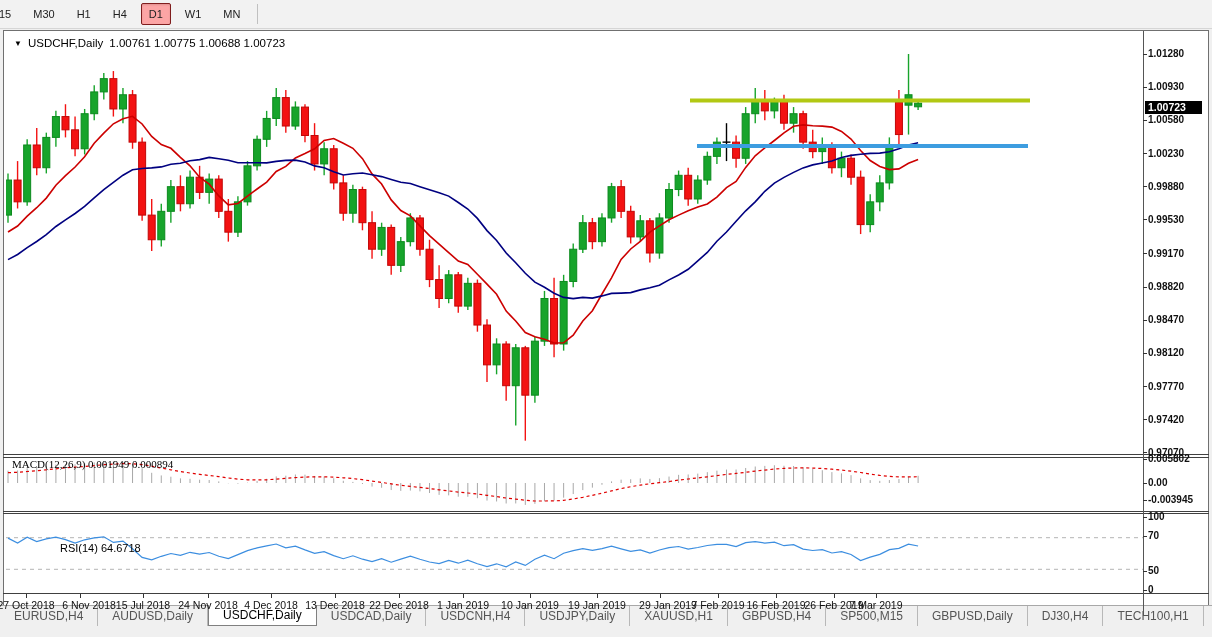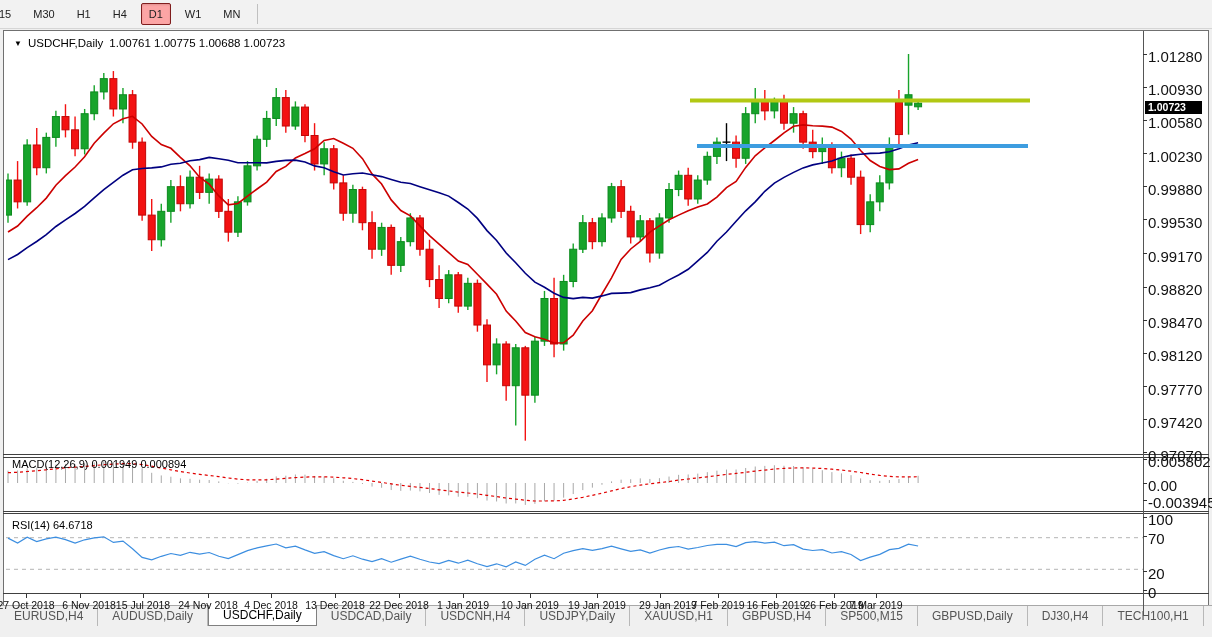--- a/index.html
+++ b/index.html
@@ -15,21 +15,21 @@
   .tb-sep{width:1px;height:20px;background:#c0c0c0;margin:0 6px;}
   
   #chartwin{position:absolute;left:3px;top:30px;width:1206px;height:586px;background:#ffffff;
     border:1px solid #707070;box-sizing:border-box;}
   .panel-divider{position:absolute;left:3px;width:1206px;height:1px;background:#404040;z-index:6;}
   #axis-vline{position:absolute;left:1143px;top:31px;width:1px;height:584px;background:#555;z-index:6;}
   
   #chart-title{position:absolute;left:14px;top:37px;font-size:11.5px;color:#000;z-index:7;display:flex;gap:6px;align-items:center;}
   #chart-title .tri{font-size:8px;position:relative;top:0px;}
   
-  .p-label{position:absolute;left:1148px;font-size:15px;font-weight:normal;color:#111;z-index:7;white-space:nowrap;}
+  .p-label{position:absolute;left:1148px;font-size:10px;font-weight:bold;color:#111;z-index:7;white-space:nowrap;}
   .p-tick{position:absolute;left:1143px;width:4px;height:1px;background:#333;z-index:7;}
   #price-tag{position:absolute;left:1145px;width:54px;height:13px;background:#000;color:#fff;
     font-size:10.5px;font-weight:bold;text-align:left;padding:0 0 0 3px;line-height:13px;z-index:8;}
   .ind-label{position:absolute;left:12px;font-size:11px;color:#000;z-index:7;white-space:nowrap;}
   .d-label{position:absolute;top:599px;transform:translateX(-50%);font-size:10.5px;color:#111;z-index:7;white-space:nowrap;}
   .d-tick{position:absolute;top:594px;width:1px;height:4px;background:#333;z-index:7;}
   
   #main-svg,#macd-svg,#rsi-svg{position:absolute;z-index:5;}
   
   #tabbar{position:absolute;left:0;top:605px;width:1212px;height:20px;background:#f0f0f0;
@@ -55,22 +55,22 @@
     </div>
 
   <div id="chartwin"></div>
 
   <div id="chart-title">
     <span class="tri">▼</span>
     <span>USDCHF,Daily</span>
     <span>1.00761 1.00775 1.00688 1.00723</span>
   </div>
 
-  <div class="ind-label" style="top:458px;">MACD(12,26,9) 0.001949 0.000894</div>
-  <div class="ind-label" style="top:519px;">RSI(14) 64.6718</div>
+  <div class="ind-label" style="top:458px;font-family:Liberation Serif, serif;">MACD(12,26,9) 0.001949 0.000894</div>
+  <div class="ind-label" style="top:542px;margin-left:48px;">RSI(14) 64.6718</div>
 
   <div class="panel-divider" style="top:454px;"></div>
   <div class="panel-divider" style="top:457px;"></div>
   <div class="panel-divider" style="top:511px;"></div>
   <div class="panel-divider" style="top:513px;"></div>
   <div class="panel-divider" style="top:593px;"></div>
   <div id="axis-vline"></div>
 
   <div id="price-tag" style="top: 100.787px;">1.00723</div>
 
@@ -428,21 +428,21 @@
     <div class="p-label" style="top: 453px;">0.005802</div>
     <div class="p-tick" style="top: 483px;"></div>
     <div class="p-label" style="top: 477px;">0.00</div>
     <div class="p-tick" style="top: 500px;"></div>
     <div class="p-label" style="top: 494px;">-0.003945</div>
     <div class="p-tick" style="top: 517px;"></div>
     <div class="p-label" style="top: 511px;">100</div>
     <div class="p-tick" style="top: 536px;"></div>
     <div class="p-label" style="top: 530px;">70</div>
     <div class="p-tick" style="top: 571px;"></div>
-    <div class="p-label" style="top: 565px;">20</div>
+    <div class="p-label" style="top: 565px;">50</div>
     <div class="p-tick" style="top: 590px;"></div>
     <div class="p-label" style="top: 584px;">0</div>
     <div class="d-tick" style="left: 26px;"></div>
     <div class="d-label" style="left: 26px;">27 Oct 2018</div>
     <div class="d-tick" style="left: 80px;"></div>
     <div class="d-label" style="left: 80px; padding-left: 18px;">6 Nov 2018</div>
     <div class="d-tick" style="left: 143px;"></div>
     <div class="d-label" style="left: 143px;">15 Jul 2018</div>
     <div class="d-tick" style="left: 208px;"></div>
     <div class="d-label" style="left: 208px;">24 Nov 2018</div>

